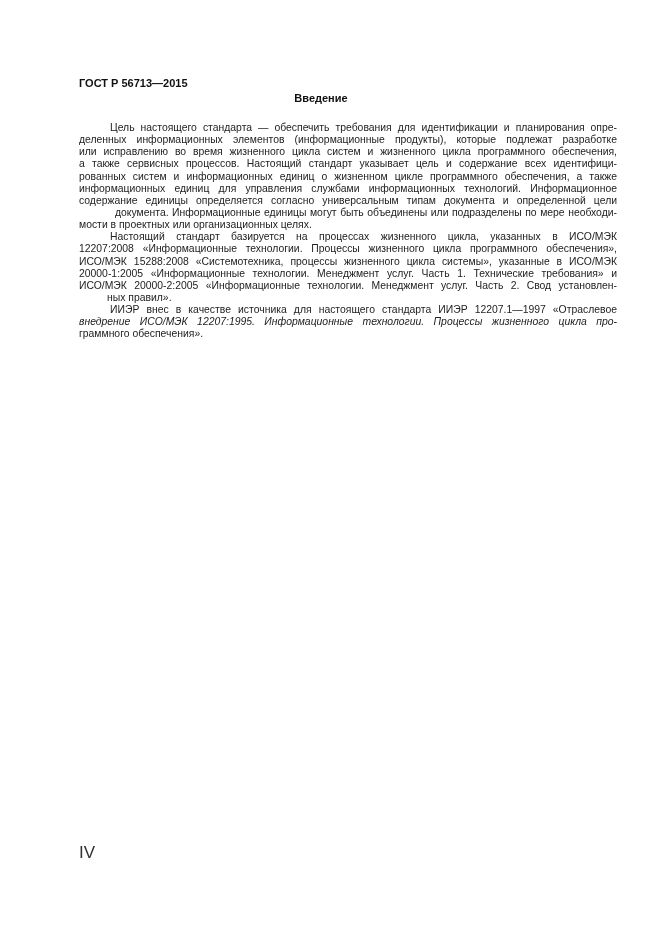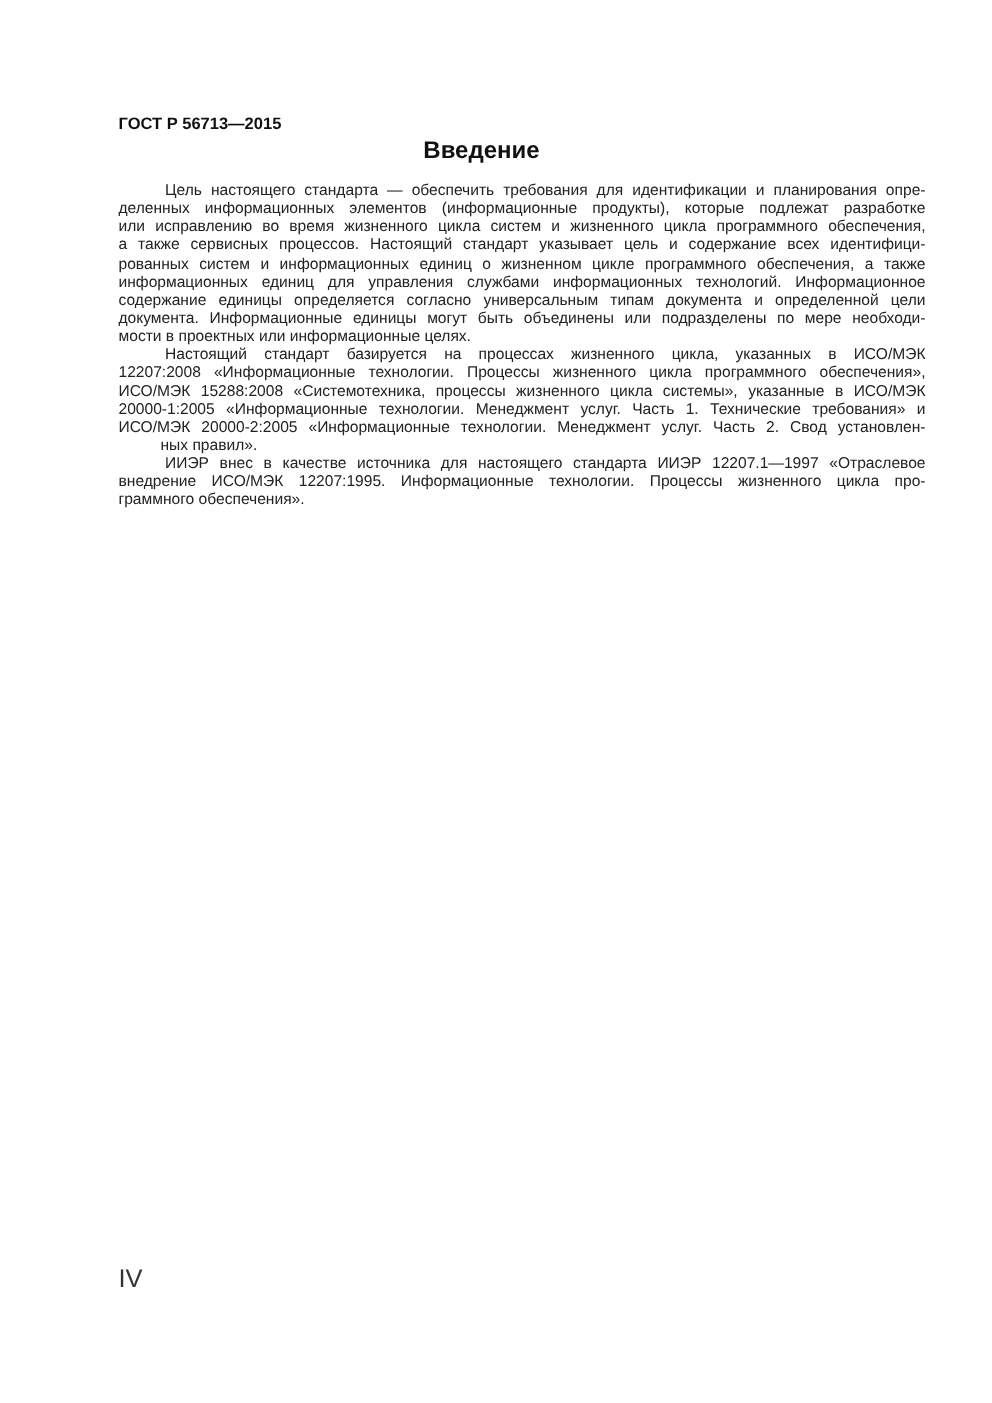--- a/index.html
+++ b/index.html
@@ -1,20 +1,20 @@
 <!DOCTYPE html>
 <html><head>
 <meta charset="utf-8">
 <style>
   html, body { margin: 0; padding: 0; background: #ffffff; }
   body { width: 661px; height: 935px; position: relative; overflow: hidden;
          font-family: "Liberation Sans", sans-serif; color: #1a1a1a; }
   .header { position: absolute; left: 79px; top: 77px; font-size: 11px; font-weight: bold; color: #111; }
   .title { position: absolute; left: 0; width: 602px; top: 92px; text-align: center;
-           font-size: 16px; font-weight: bold; color: #111; padding-left: 40px; box-sizing: border-box; }
+           font-size: 11px; font-weight: bold; color: #111; padding-left: 40px; box-sizing: border-box; }
   .body-text { position: absolute; left: 79px; top: 122px; width: 538px; font-size: 10.4px; line-height: 12.15px; color: #222; }
   .line { display: block; text-align: justify; text-align-last: justify; white-space: nowrap; height: 12.15px; }
   .line.last { text-align-last: left; }
   .line.indent { padding-left: 31px; }
   .page-num { position: absolute; left: 79px; top: 843px; font-size: 17px; color: #333; }
 </style>
 </head>
 <body>
 
 <div class="header">ГОСТ Р 56713—2015</div>
@@ -23,31 +23,31 @@
 
 <div class="body-text">
   <div>
     <span class="line indent" style="white-space: normal;">Цель настоящего стандарта — обеспечить требования для идентификации и планирования опре-</span>
     <span class="line" style="white-space: normal;">деленных информационных элементов (информационные продукты), которые подлежат разработке</span>
     <span class="line" style="white-space: normal;">или исправлению во время жизненного цикла систем и жизненного цикла программного обеспечения,</span>
     <span class="line" style="white-space: normal;">а также сервисных процессов. Настоящий стандарт указывает цель и содержание всех идентифици-</span>
     <span class="line" style="white-space: normal;">рованных систем и информационных единиц о жизненном цикле программного обеспечения, а также</span>
     <span class="line" style="white-space: normal;">информационных единиц для управления службами информационных технологий. Информационное</span>
     <span class="line" style="white-space: normal;">содержание единицы определяется согласно универсальным типам документа и определенной цели</span>
-    <span class="line" style="white-space: normal;">документа. Информационные единицы могут быть объединены или подразделены по мере необходи-</span>
-    <span class="line last" style="white-space: normal;">мости в проектных или информационные целях.</span>
+    <span class="line" style="white-space: normal; margin-left: 36px;">документа. Информационные единицы могут быть объединены или подразделены по мере необходи-</span>
+    <span class="line last" style="white-space: normal;">мости в проектных или организационных целях.</span>
   </div>
   <div>
     <span class="line indent" style="white-space: normal;">Настоящий стандарт базируется на процессах жизненного цикла, указанных в ИСО/МЭК</span>
     <span class="line" style="white-space: normal;">12207:2008 «Информационные технологии. Процессы жизненного цикла программного обеспечения»,</span>
     <span class="line" style="white-space: normal;">ИСО/МЭК 15288:2008 «Системотехника, процессы жизненного цикла системы», указанные в ИСО/МЭК</span>
     <span class="line" style="white-space: normal;">20000-1:2005 «Информационные технологии. Менеджмент услуг. Часть 1. Технические требования» и</span>
     <span class="line" style="white-space: normal;">ИСО/МЭК 20000-2:2005 «Информационные технологии. Менеджмент услуг. Часть 2. Свод установлен-</span>
     <span class="line last" style="white-space: normal; margin-left: 28px;">ных правил».</span>
   </div>
   <div>
     <span class="line indent" style="white-space: normal;">ИИЭР внес в качестве источника для настоящего стандарта ИИЭР 12207.1—1997 «Отраслевое</span>
-    <span class="line" style="white-space: normal;">внедрение ИСО/МЭК 12207:1995. Информационные технологии. Процессы жизненного цикла про-</span>
+    <span class="line" style="white-space: normal; font-style: italic;">внедрение ИСО/МЭК 12207:1995. Информационные технологии. Процессы жизненного цикла про-</span>
     <span class="line last" style="white-space: normal;">граммного обеспечения».</span>
   </div>
 </div>
 
 <div class="page-num">IV</div>
 
 </body></html>

